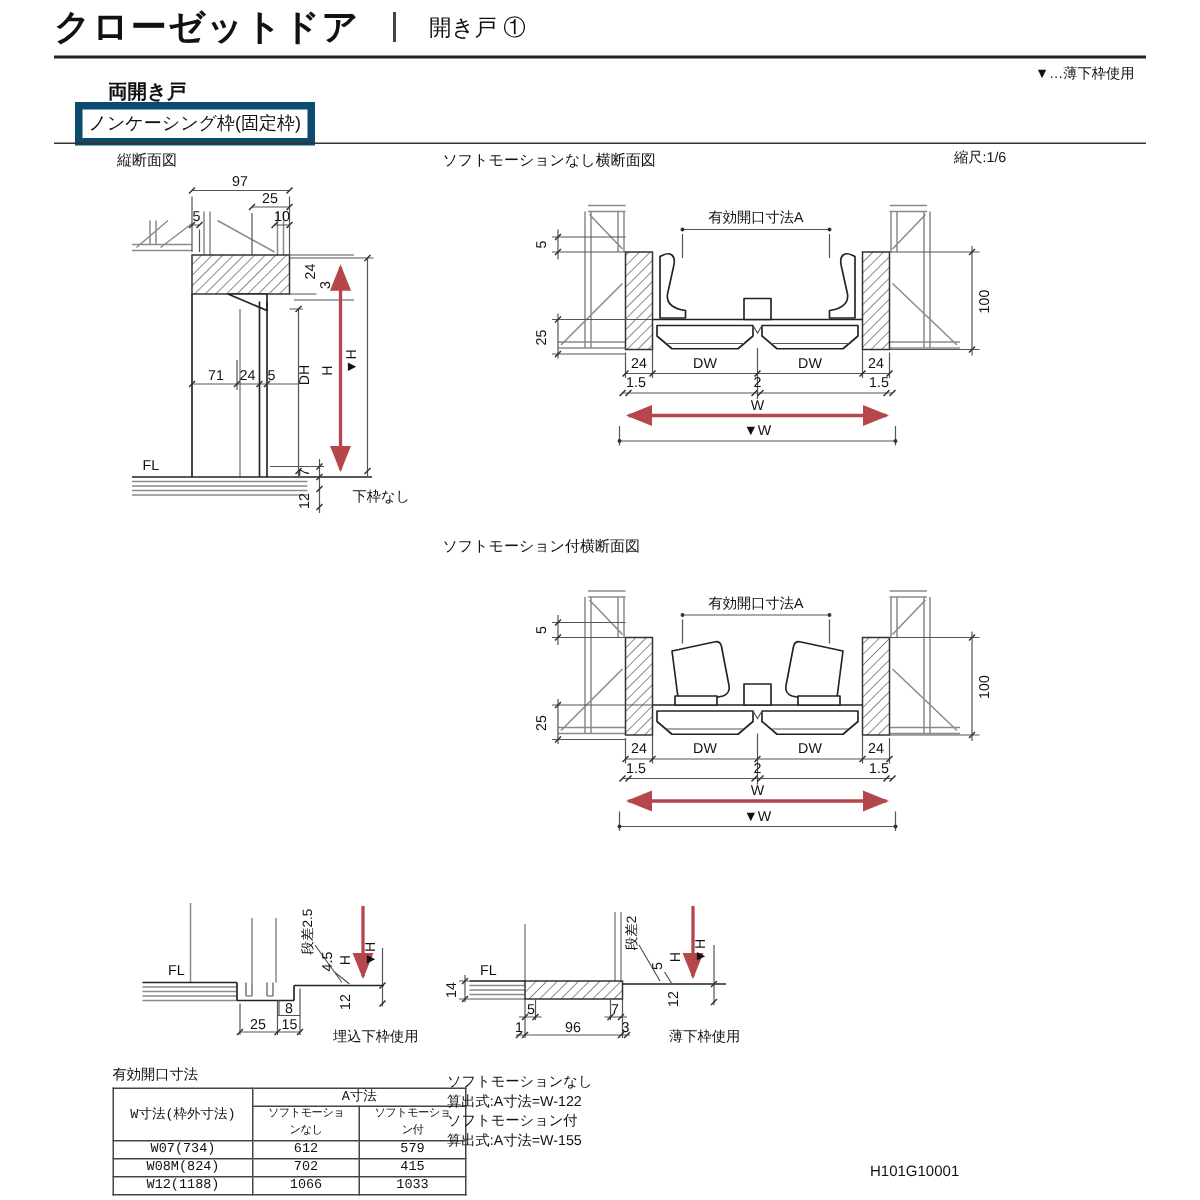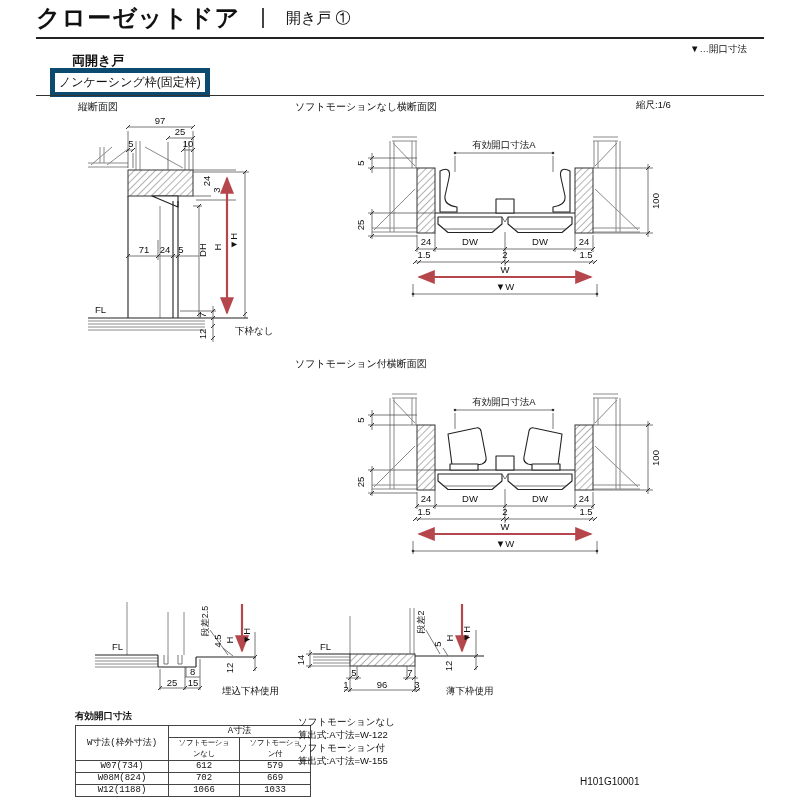--- a/index.html
+++ b/index.html
@@ -21,39 +21,39 @@
   .w{stroke:#8a8a8a;stroke-width:1;fill:none;}
   .k{stroke:#222;stroke-width:1.1;fill:none;stroke-linejoin:round;}
   .d{stroke:#555;stroke-width:0.8;fill:none;}
   .tk{stroke:#333;stroke-width:1;fill:none;}
   .hrect{fill:url(#hp);stroke:#333;stroke-width:1;}
   .wh{fill:#fff;stroke:#222;stroke-width:1.1;stroke-linejoin:round;}
   .ra{stroke:#b5474c;stroke-width:2.2;}
   .dot{fill:#333;}
   .t{font-family:"Liberation Sans",sans-serif;font-size:9.5px;fill:#111;}
   .tablewrap{left:75px;top:710px;position:absolute;}
-  .tbl-title{font-size:9.5px;margin-bottom:2px;font-weight:bold;}
+  .tbl-title{font-size:9.5px;margin-bottom:2px;}
   table{border-collapse:collapse;}
   th,td{border:1px solid #444;font-size:9px;font-weight:normal;padding:0 6px;
         text-align:center;line-height:11px;height:11px;font-family:Liberation Mono, monospace;}
   .cw{width:80px;}  .ca{width:58px;}
   .sub{font-size:7.5px;letter-spacing:-0.4px;}
   .formulas{left:298px;top:715px;position:absolute;font-size:9.5px;line-height:13px;}
   .docnum{left:580px;top:776px;position:absolute;font-size:10px;}
 </style>
 </head>
 <body>
 
 <div class="hdr">
   <span class="title">クローゼットドア</span>
   <span class="hdr-div"></span>
   <span class="cat">開き戸 ①</span>
 </div>
 <div class="rule1"></div>
-<div class="legend">▼…開口寸法</div>
+<div class="legend">▼…薄下枠使用</div>
 <div class="doortype">両開き戸</div>
 <div class="framebox">ノンケーシング枠(固定枠)</div>
 <div class="rule2"></div>
 <div class="scale">縮尺:1/6</div>
 
 <div class="sec-title abs" style="left:78px;top:100px">縦断面図</div>
 <div class="sec-title abs" style="left:295px;top:100px">ソフトモーションなし横断面図</div>
 <div class="sec-title abs" style="left:295px;top:357px">ソフトモーション付横断面図</div>
 
 <svg width="800" height="800" viewBox="0 0 800 800">
@@ -226,21 +226,21 @@
     </thead>
     <tbody>
       <tr>
         <td>W07(734)</td>
         <td>612</td>
         <td>579</td>
       </tr>
       <tr>
         <td>W08M(824)</td>
         <td>702</td>
-        <td>669</td>
+        <td>415</td>
       </tr>
       <tr>
         <td>W12(1188)</td>
         <td>1066</td>
         <td>1033</td>
       </tr>
     </tbody>
   </table>
 </div>
 

